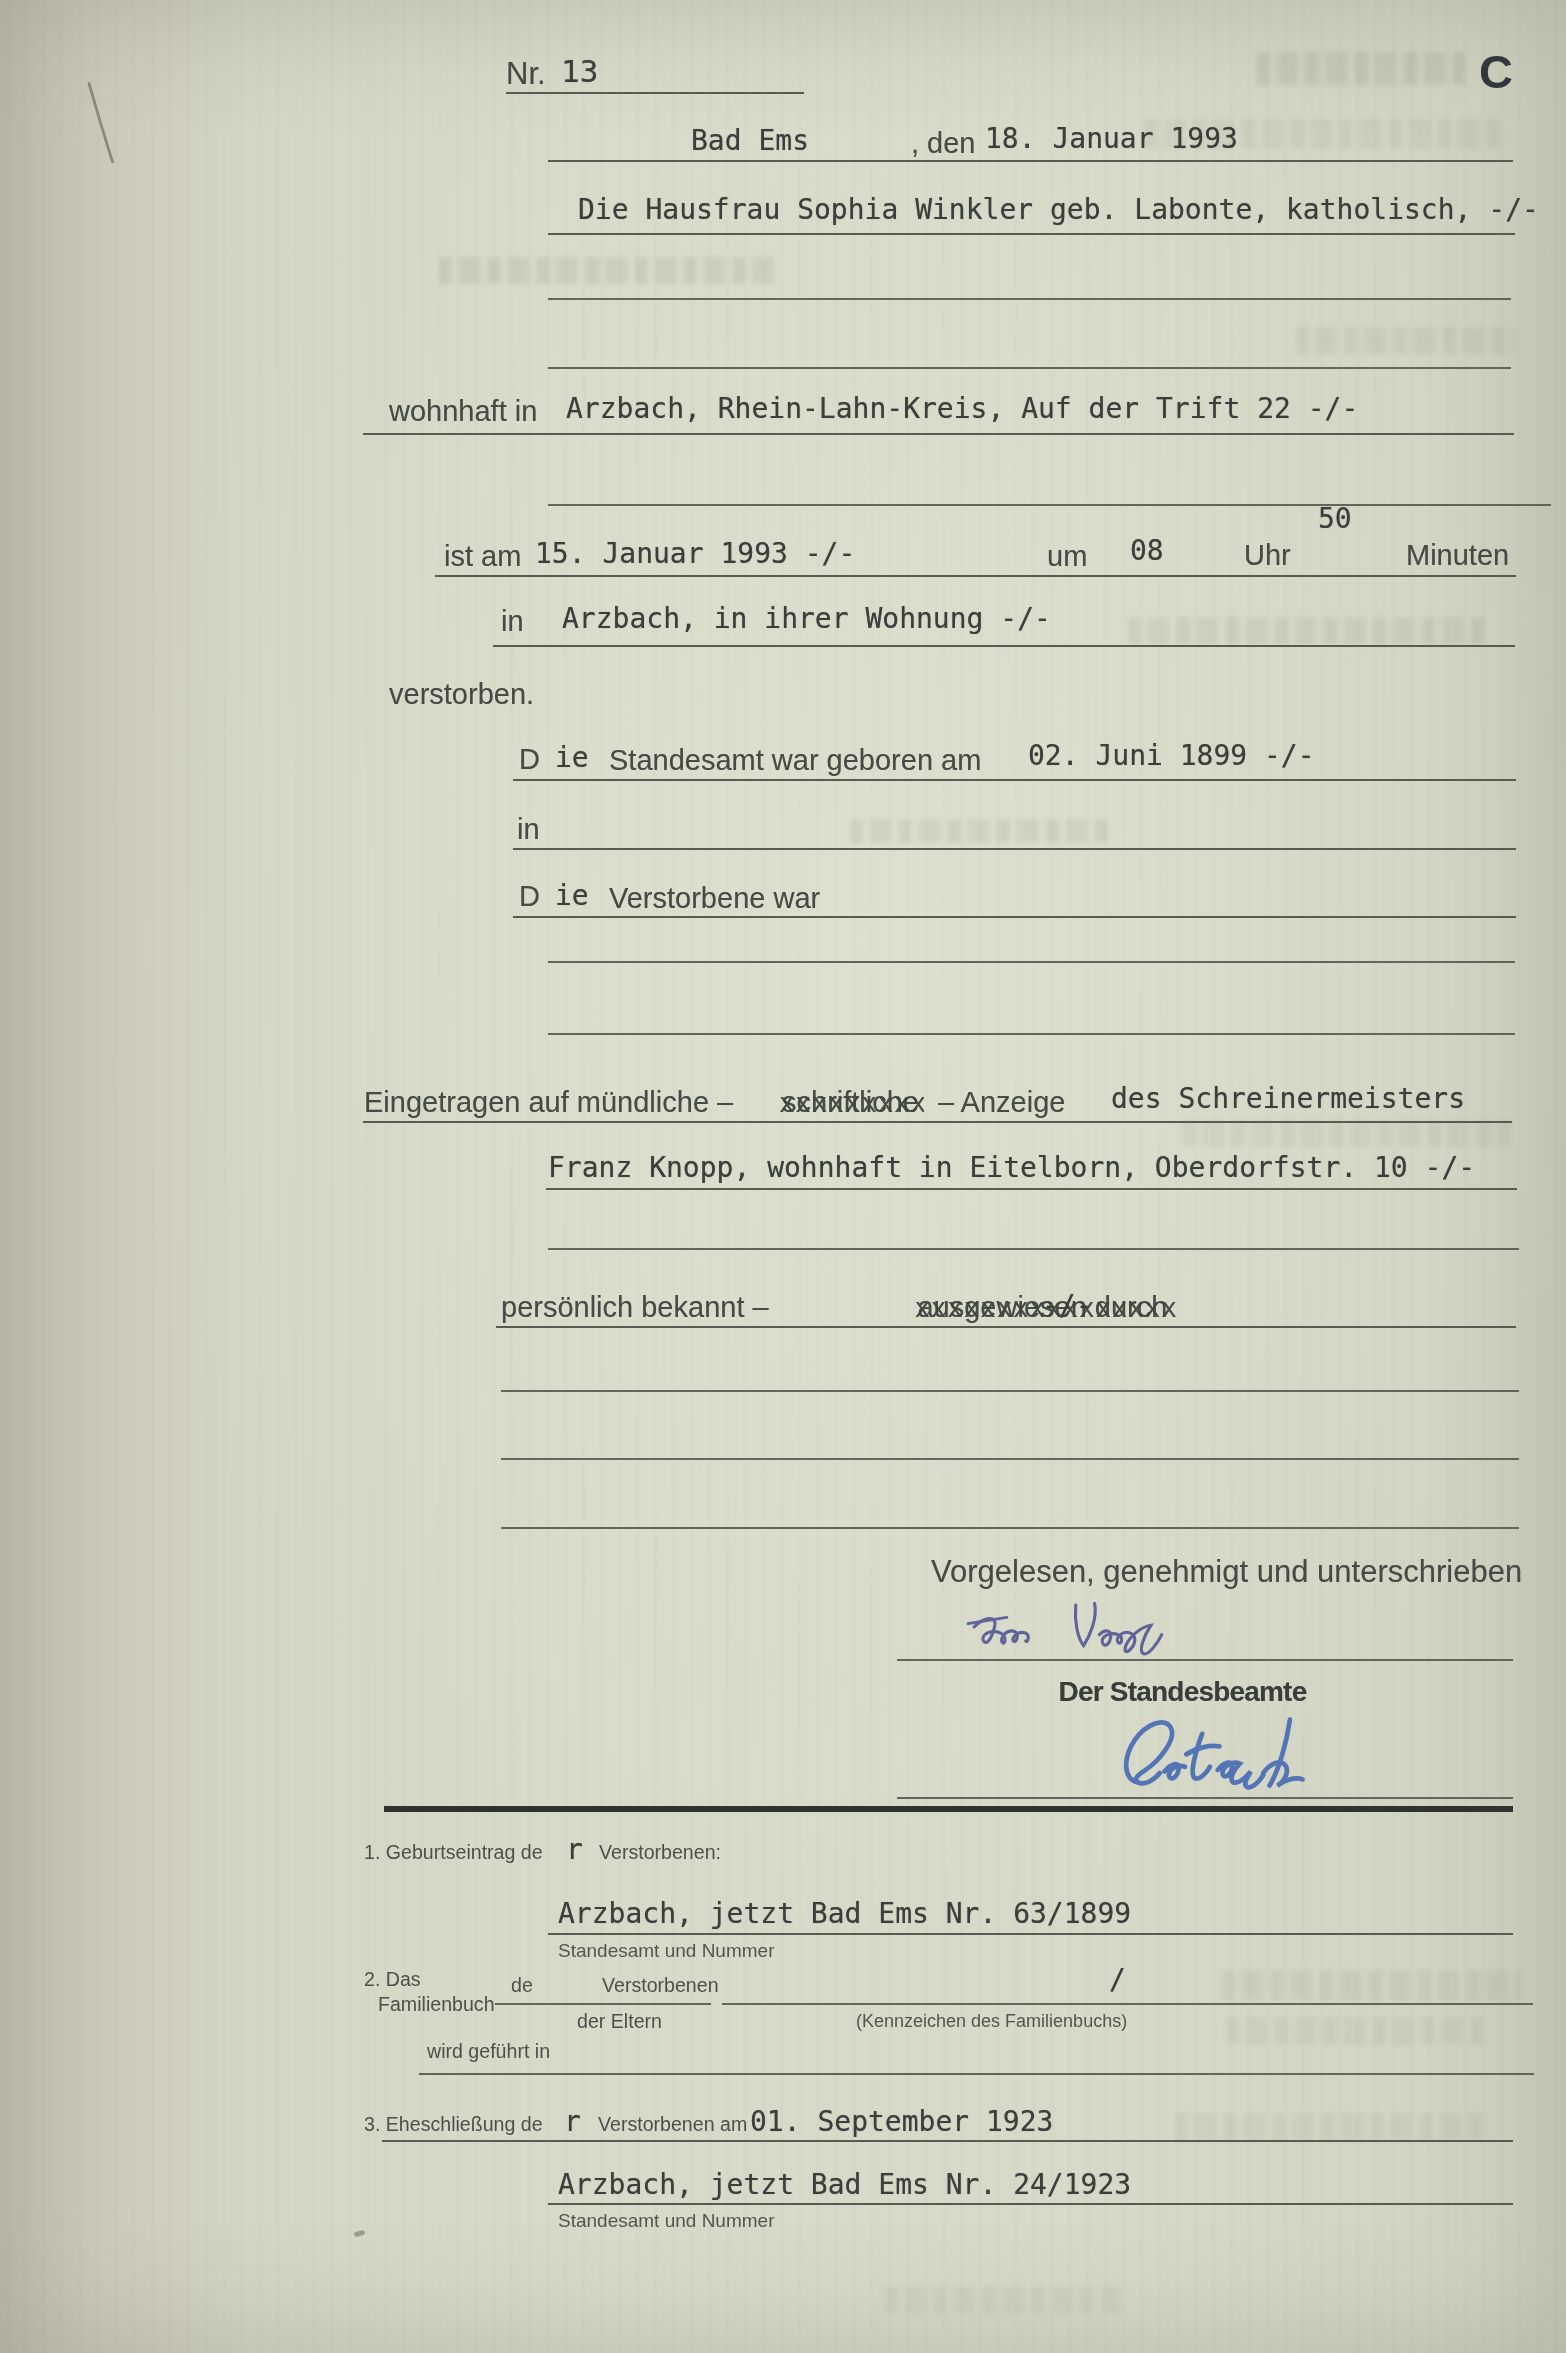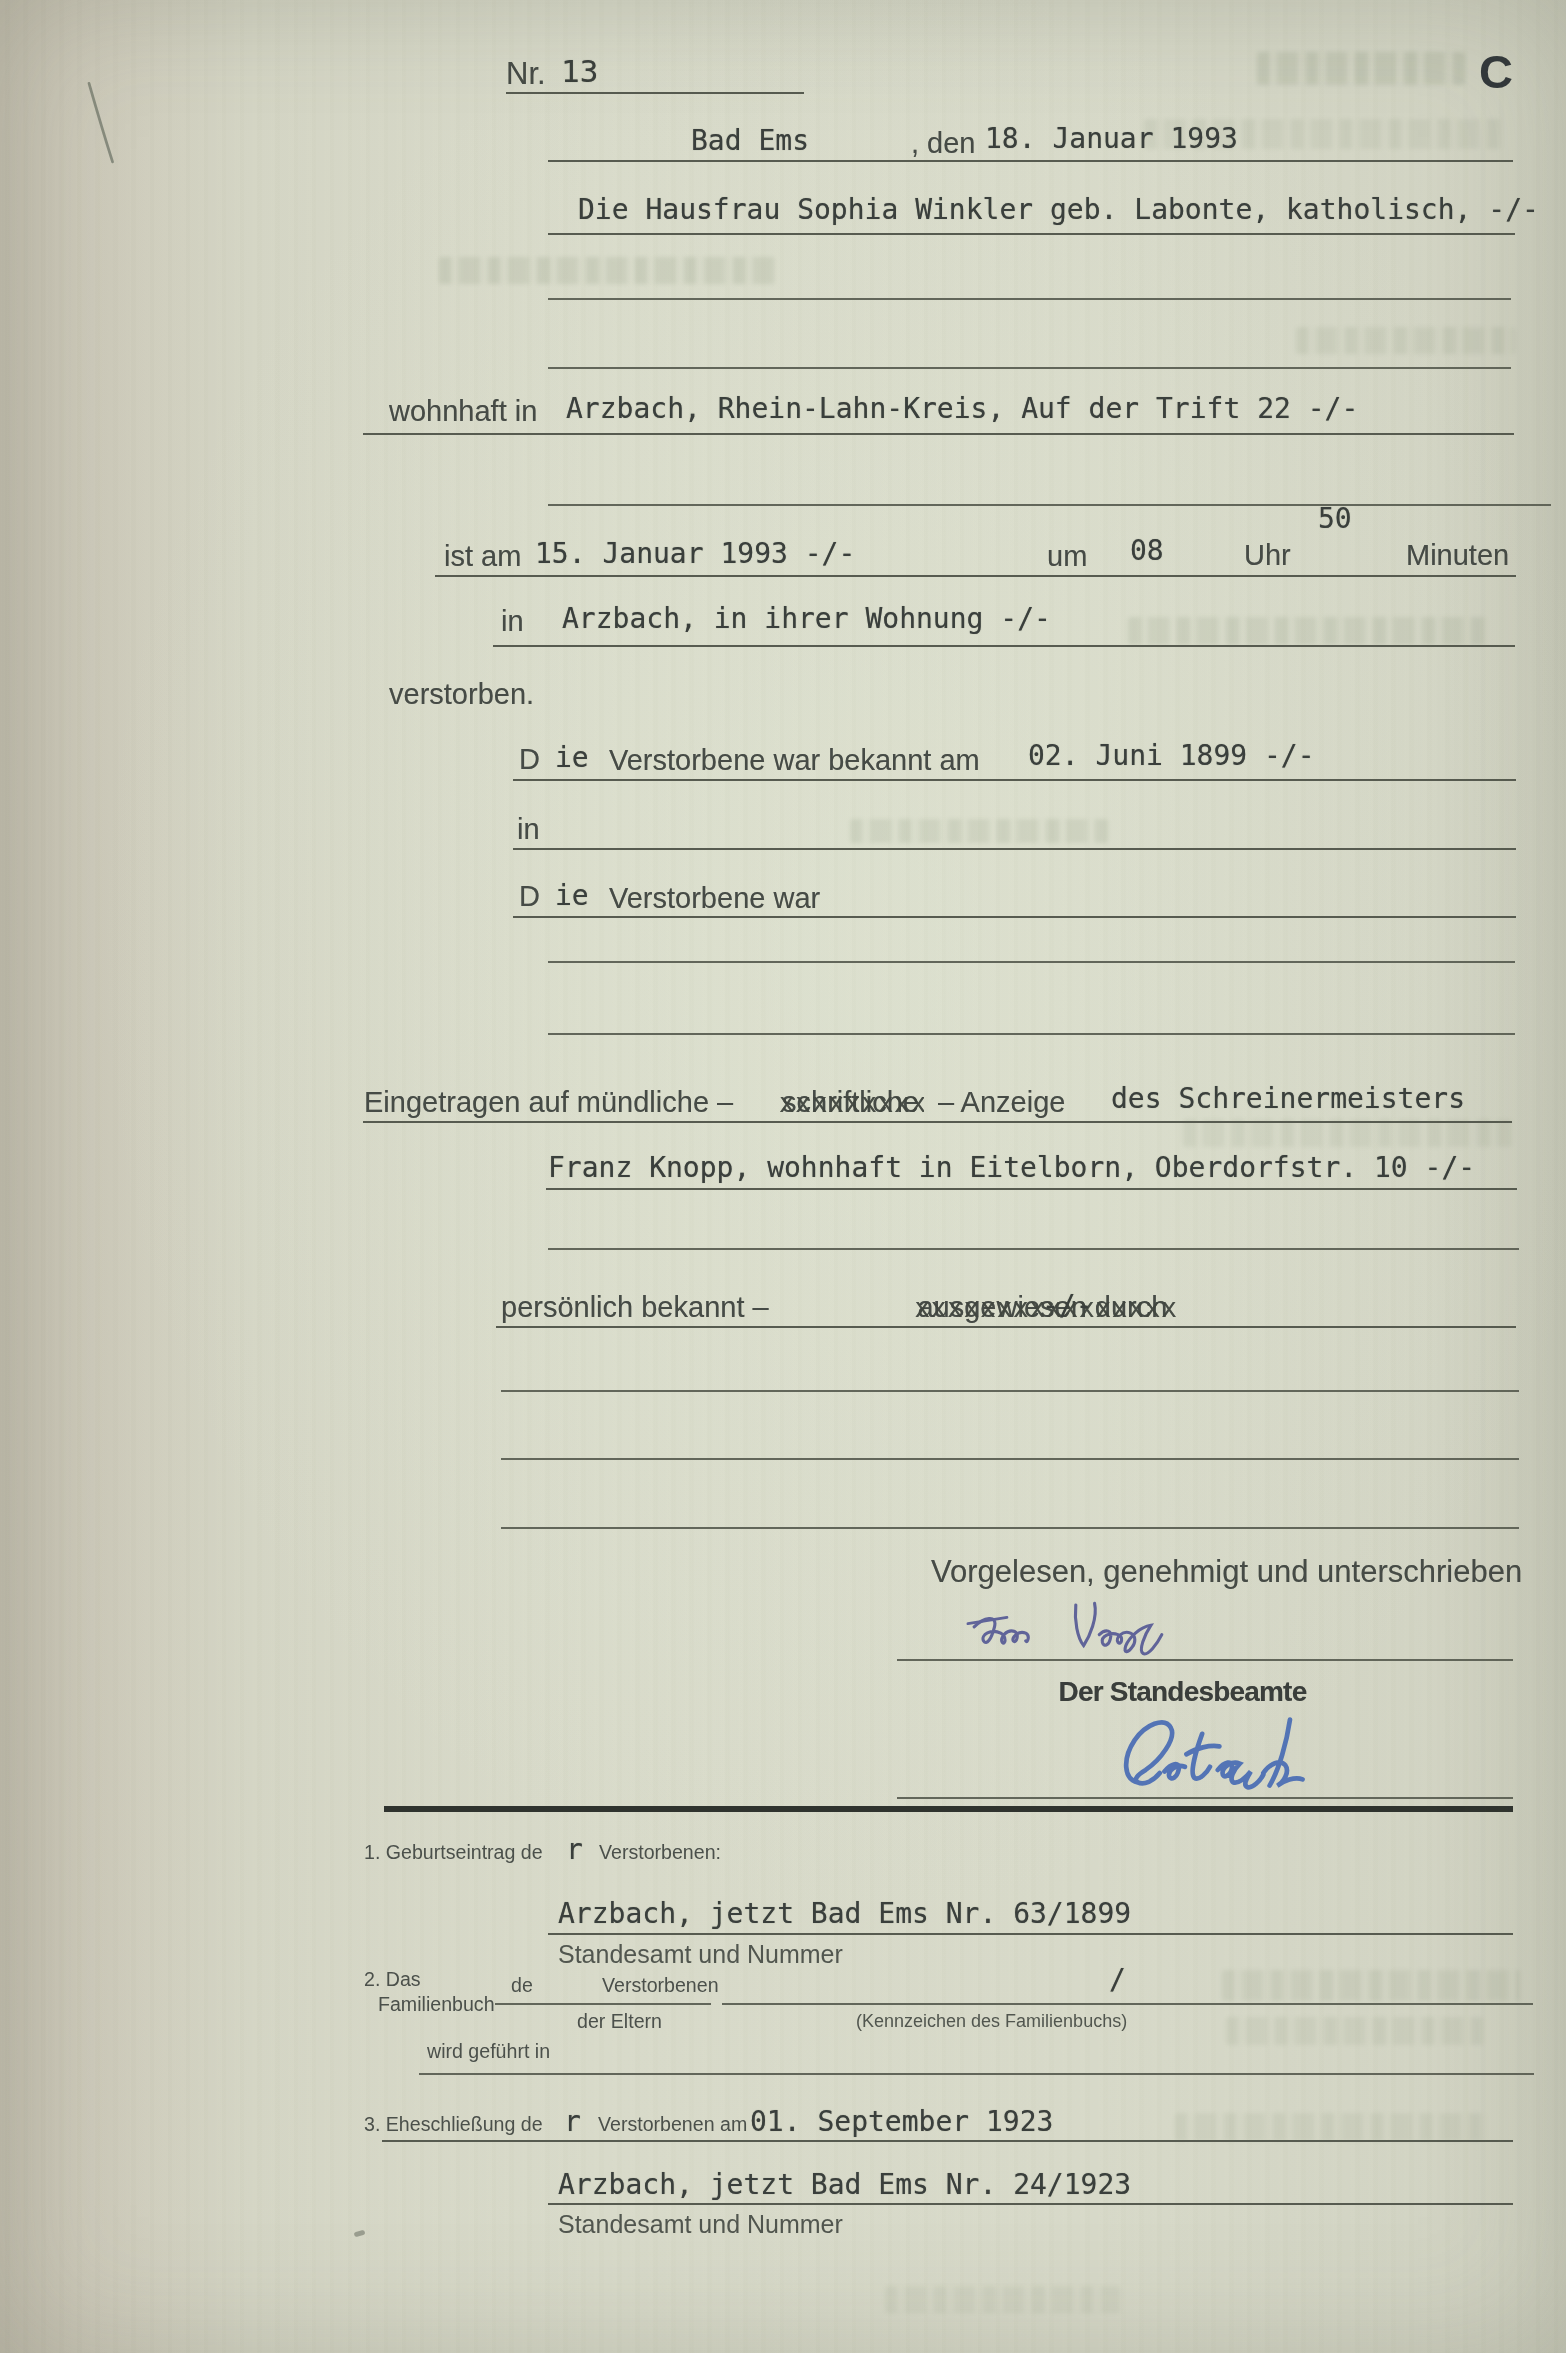--- a/index.html
+++ b/index.html
@@ -24,21 +24,21 @@
     font-family:"DejaVu Sans Mono","Liberation Mono",monospace;
     font-size:28px;color:#3a3f3c;letter-spacing:0;
     text-shadow:0 0 0.8px rgba(46,52,46,.55);
   }
   .printed{
     font-family:"Liberation Sans","DejaVu Sans",sans-serif;
     font-size:29px;color:#464b46;
     text-shadow:0 0 0.4px rgba(60,66,60,.4);
   }
   .small-print{font-size:19.6px;color:#4b504b;}
-  .tiny-print{font-size:25px;color:#51564f;}
+  .tiny-print{font-size:19px;color:#51564f;}
   .bold{font-weight:bold;}
   .rule{position:absolute;height:2.3px;background:#575b50;}
   .rule.soft{height:1.6px;background:#62665a;}
   .rule.heavy{height:6.3px;background:#2f332e;}
   .corner-letter{font-size:47px;font-weight:bold;color:#31373a;letter-spacing:0.8px;}
   .struck{position:relative;display:inline-block;}
   .struck .over{
     position:absolute;left:-3.1px;top:2.3px;width:106%;overflow:hidden;
     font-family:"DejaVu Sans Mono","Liberation Mono",monospace;
     font-size:26px;color:#41463f;opacity:.95;letter-spacing:0.8px;
@@ -113,21 +113,21 @@
   
   <span class="abs printed" style="left:501px;top:605px;">in</span>
   <span class="abs typed" style="left:562px;top:602px;">Arzbach, in ihrer Wohnung -/-</span>
   <div class="rule" style="left:493px;top:645px;width:1022px;"></div>
 
   <span class="abs printed" style="left:389px;top:678px;">verstorben.</span>
 
   
   <span class="abs printed" style="left:519px;top:743px;">D</span>
   <span class="abs typed" style="left:555px;top:741px;">ie</span>
-  <span class="abs printed" style="left:609px;top:744px;">Verstorbene war bekannt am</span>
+  <span class="abs printed" style="left:609px;top:744px;">Standesamt war geboren am</span>
   <span class="abs typed" style="left:1028px;top:739px;">02. Juni 1899 -/-</span>
   <div class="rule" style="left:513px;top:779px;width:1003px;"></div>
 
   
   <span class="abs printed" style="left:517px;top:813px;">in</span>
   <div class="rule" style="left:513px;top:848px;width:1003px;"></div>
 
   
   <span class="abs printed" style="left:519px;top:880px;">D</span>
   <span class="abs typed" style="left:555px;top:879px;">ie</span>

